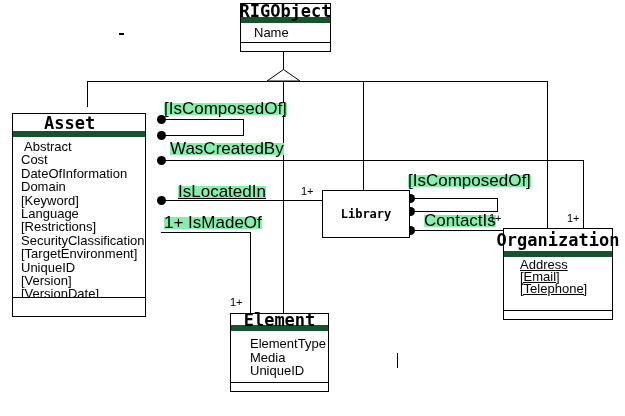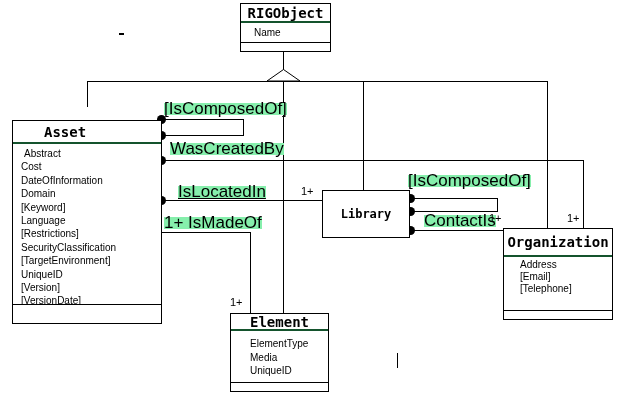--- a/index.html
+++ b/index.html
@@ -5,27 +5,27 @@
   html,body { margin:0; padding:0; background:#ffffff; }
   .canvas {
     position:relative; width:625px; height:416px; background:#ffffff;
     font-family:"Liberation Sans", sans-serif; color:#000000; overflow:hidden;
   }
   .cls {
     position:absolute; border:1px solid #000; background:#fff;
     box-sizing:border-box; display:flex; flex-direction:column;
   }
   .cls .title {
-    font-family:"DejaVu Sans Mono", monospace; font-weight:bold; font-size:14px;
-    text-align:center; border-bottom:2px solid #14532d; box-sizing:border-box;
+    font-family:"DejaVu Sans Mono", monospace; font-weight:bold; font-size:17px;
+    text-align:center; border-bottom:6px solid #14532d; box-sizing:border-box;
     flex:0 0 auto; display:flex; align-items:center; justify-content:center;
     letter-spacing:0px; white-space:nowrap;
   }
   .cls .title.left { justify-content:flex-start; }
-  .cls .attrs { flex:1 1 auto; font-size:10px; overflow:hidden; }
+  .cls .attrs { flex:1 1 auto; font-size:13px; overflow:hidden; }
   .cls .attrs .row { white-space:nowrap; }
   .cls .empty-compartment { flex:0 0 auto; border-top:1px solid #000; }
   .title-only { display:flex; align-items:center; justify-content:center;
     font-family:"DejaVu Sans Mono", monospace; font-weight:bold; font-size:12px; }
   .ln { position:absolute; background:#000; }
   .ball { position:absolute; width:9px; height:9px; border-radius:50%; background:#000; }
   .lbl { position:absolute; font-size:17px; white-space:nowrap; background:#86efac; line-height:12px; }
   .mult { position:absolute; font-size:11px; white-space:nowrap; line-height:12px; }
   .tri { position:absolute; }
   .artifact { position:absolute; background:#000; }
@@ -81,21 +81,21 @@
   <div class="mult" style="left:489px; top:212px;">1+</div>
 
   <div class="cls" style="left:240px; top:3px; width:91px; height:49px;">
     <div class="title" style="height:19px;">RIGObject</div>
     <div class="attrs" style="padding:3px 0 0 13px; line-height:13px;">
       <div class="row">Name</div>
     </div>
     <div class="empty-compartment" style="height:8px;"></div>
   </div>
 
-  <div class="cls" style="left:12px; top:120px; width:150px; height:204px;">
+  <div class="cls" style="left:12px; top:113px; width:134px; height:204px;">
     <div class="title left" style="height:23px; padding-left:31px;">Asset</div>
     <div class="attrs" style="padding:3px 0 0 8px; line-height:13.4px;">
       <div class="row" style="padding-left:3px;">Abstract</div>
       <div class="row">Cost</div>
       <div class="row">DateOfInformation</div>
       <div class="row">Domain</div>
       <div class="row">[Keyword]</div>
       <div class="row">Language</div>
       <div class="row">[Restrictions]</div>
       <div class="row">SecurityClassification</div>
@@ -106,21 +106,21 @@
     </div>
     <div class="empty-compartment" style="height:18px;"></div>
   </div>
 
   <div class="cls title-only" style="left:322px; top:190px; width:88px; height:48px;">
     <div>Library</div>
   </div>
 
   <div class="cls" style="left:503px; top:228px; width:110px; height:92px;">
     <div class="title" style="height:28px;">Organization</div>
-    <div class="attrs" style="padding:2px 0 0 16px; line-height:12px;">
+    <div class="attrs" style="padding:2px 0 0 16px; line-height:12px;text-decoration:underline;">
       <div class="row">Address</div>
       <div class="row">[Email]</div>
       <div class="row">[Telephone]</div>
     </div>
     <div class="empty-compartment" style="height:8px;"></div>
   </div>
 
   <div class="cls" style="left:230px; top:313px; width:99px; height:79px;">
     <div class="title" style="height:17px;">Element</div>
     <div class="attrs" style="padding:6px 0 0 19px; line-height:13.5px;">

